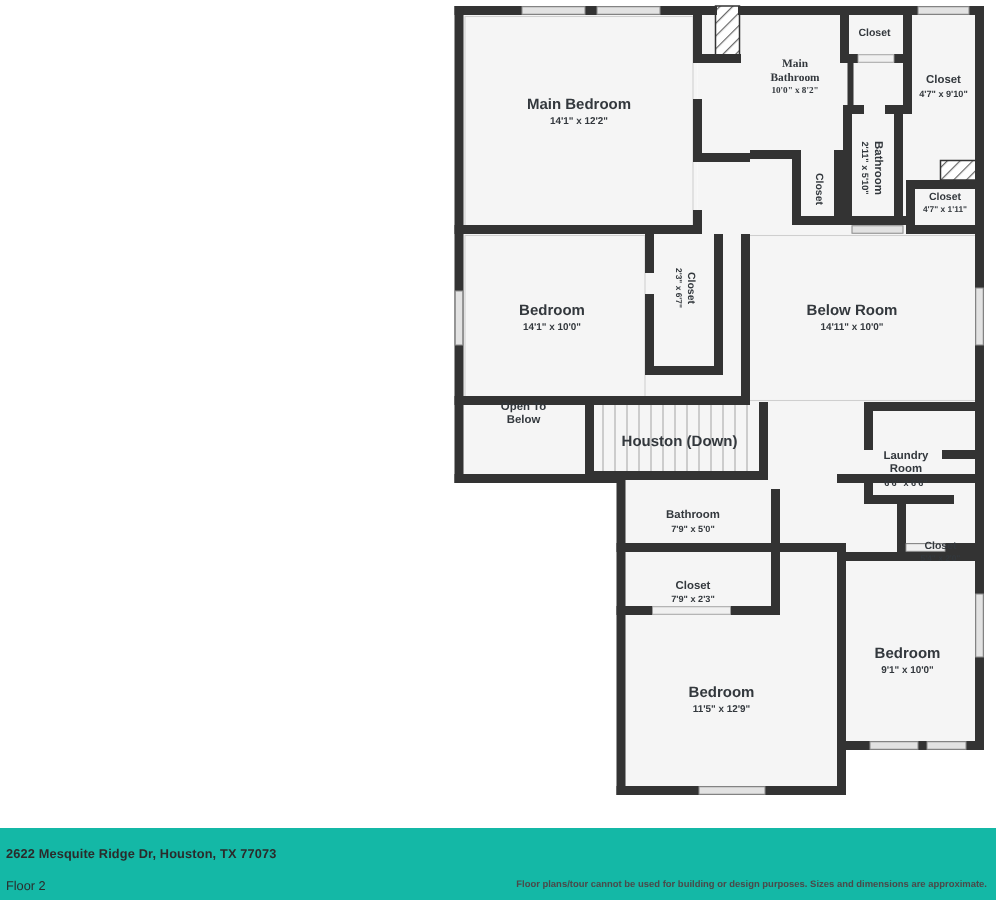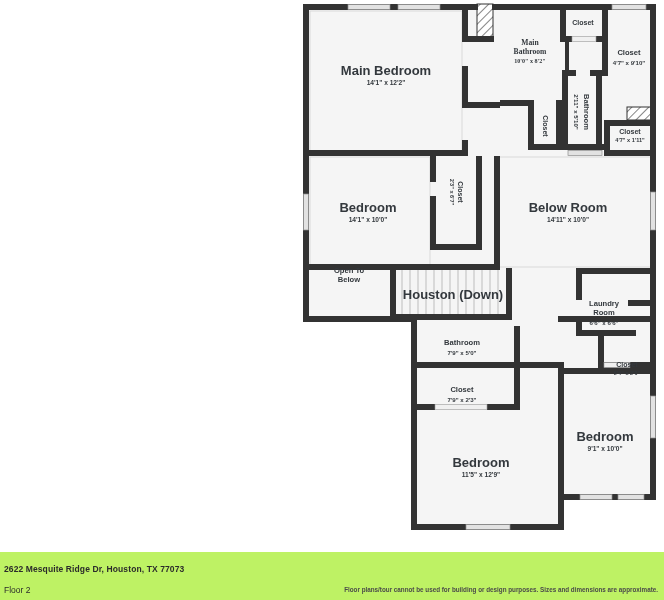--- a/index.html
+++ b/index.html
@@ -24,21 +24,21 @@
     height: 552px;
   }
 
   
   #footer {
     position: absolute;
     left: 0;
     top: 552px;
     width: 664px;
     height: 48px;
-    background: #bef264;
+    background: #14b8a6;
   }
   #footer .addr {
     position: absolute;
     left: 4px;
     top: 12px;
     font-size: 8.5px;
     font-weight: bold;
     color: #2b2b2b;
     letter-spacing: .1px;
   }
@@ -62,21 +62,21 @@
   
   .lbl {
     position: absolute;
     text-align: center;
     color: #33383d;
     line-height: 1.18;
     pointer-events: none;
     white-space: nowrap;
   }
   .lbl .name {
-    font-size: 13px;
+    font-size: 10px;
     font-weight: bold;
     display: block;
   }
   .lbl .dim {
     font-size: 6.6px;
     font-weight: bold;
     display: block;
     margin-top: 1px;
   }
   .lbl.small .name { font-size: 7.6px; }

